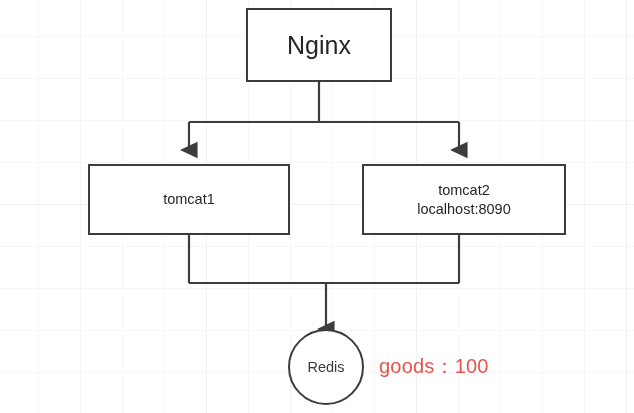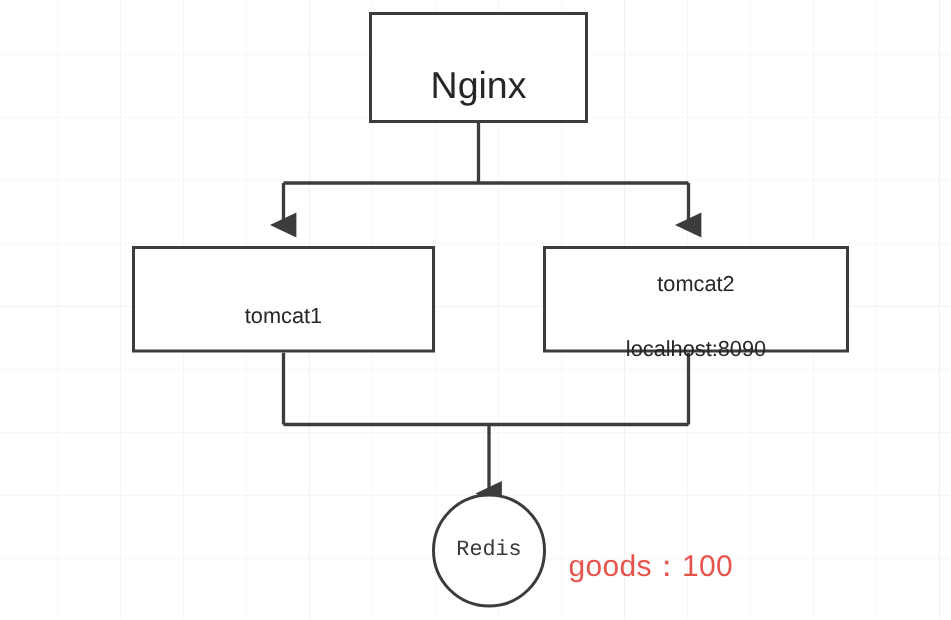--- a/index.html
+++ b/index.html
@@ -53,39 +53,38 @@
   #node-tomcat1 {
     left: 88px; top: 164px;
     width: 202px; height: 71px;
     font-size: 14.5px;
   }
   #node-tomcat2 {
     left: 362px; top: 164px;
     width: 204px; height: 71px;
     font-size: 14.5px;
   }
-  .node-line { display: block; white-space: nowrap; margin-top: 24px; }
+  .node-line { display: block; white-space: nowrap; }
   #node-redis {
     position: absolute;
     left: 288px; top: 329px;
     width: 76px; height: 76px;
     box-sizing: border-box;
     border: 2px solid #3c3c3c;
     border-radius: 50%;
     background: #ffffff;
     display: flex;
     align-items: center;
     justify-content: center;
     font-size: 14.5px;
     color: #3a3a3a;
-    font-family: Liberation Mono, monospace;
   }
   #annotation-goods {
     position: absolute;
-    left: 379px; top: 364px;
+    left: 379px; top: 353px;
     font-size: 20px;
     color: #e8544c;
     white-space: nowrap;
     letter-spacing: 0.2px;
   }
   #watermark {
     position: absolute;
     right: 8px; bottom: 8px;
     font-size: 13px;
     color: #d8d8d8;

